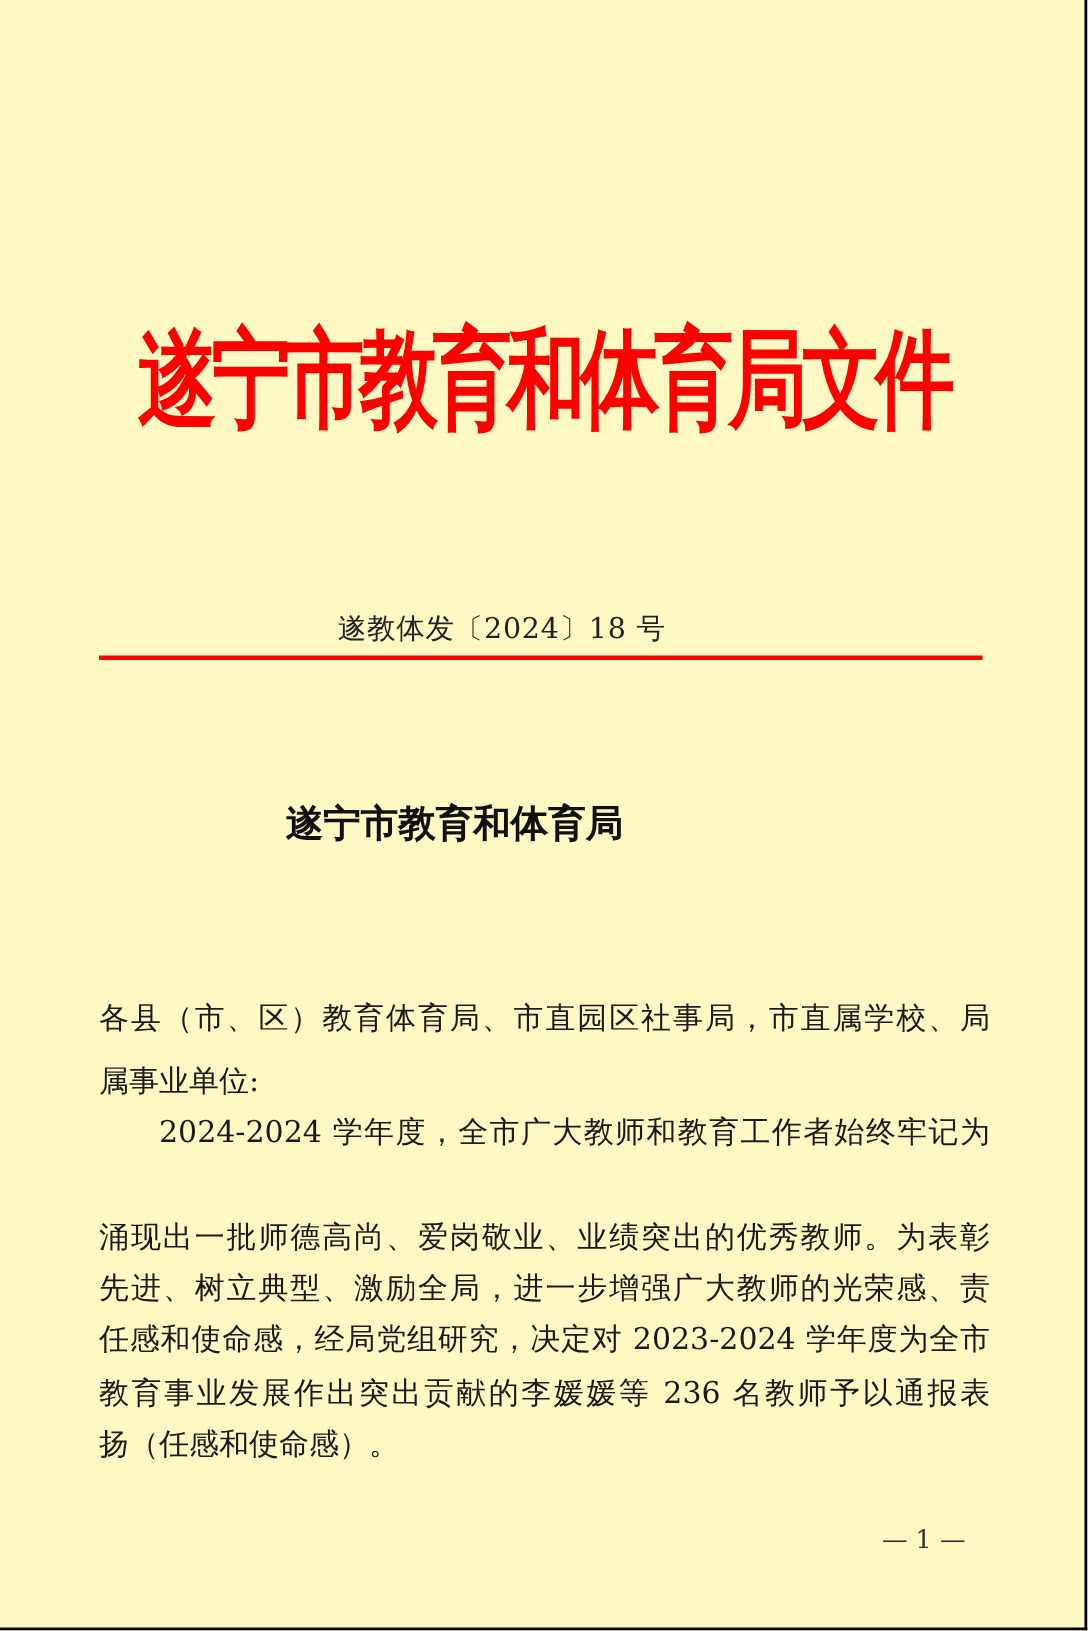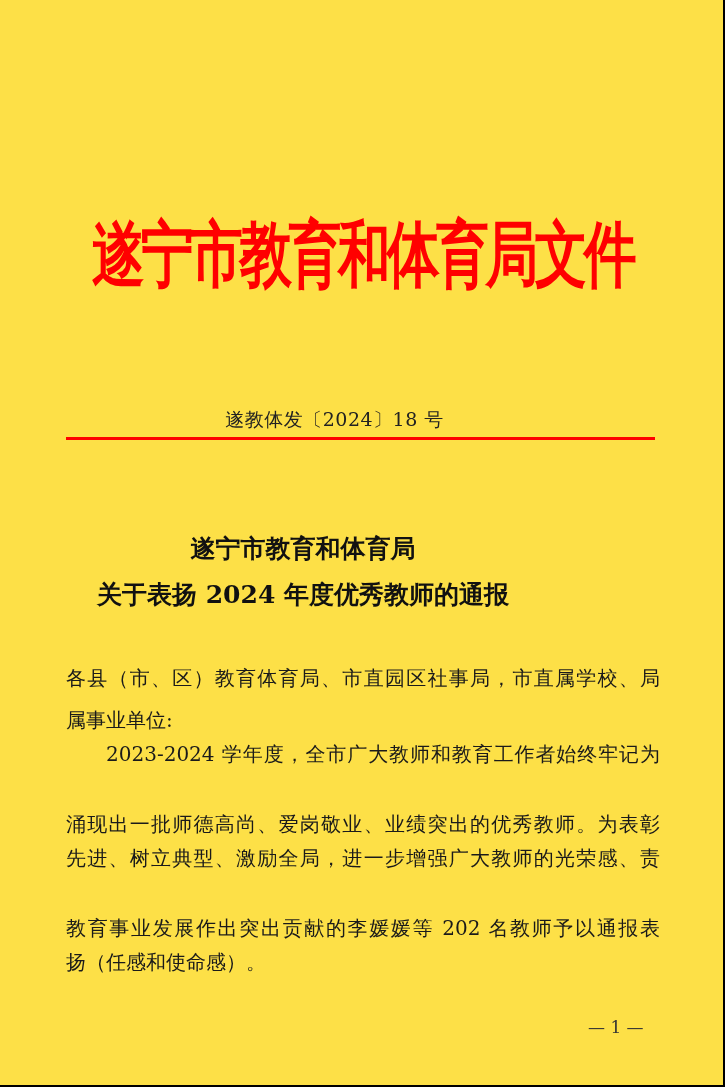--- a/index.html
+++ b/index.html
@@ -12,21 +12,21 @@
       height: 1087px;
       position: relative;
       overflow: hidden;
     }
     .page {
       position: absolute;
       left: 0;
       top: 0;
       width: 723px;
       height: 1085px;
-      background: #fde047;
+      background: #fef9c3;
       border-right: 2px solid #000000;
       border-bottom: 2px solid #000000;
     }
     .masthead {
       position: absolute;
       left: 0;
       width: 725px;
       top: 214px;
       text-align: center;
       font-family: "DejaVu Serif", "Liberation Serif", serif;
@@ -103,25 +103,25 @@
 
 <div class="page">
 
   <div class="masthead">遂宁市教育和体育局文件</div>
 
   <div class="doc-number">遂教体发〔2024〕18 号</div>
 
   <div class="red-rule"></div>
 
   <div class="title line1">遂宁市教育和体育局</div>
-  <div class="title line2">关于表扬 2024 年度优秀教师的通报</div>
 
   <div class="body-text" style="top:660px;">各县（市、区）教育体育局、市直园区社事局，市直属学校、局</div>
   <div class="body-text last" style="top:702px;">属事业单位:</div>
-  <div class="body-text" style="top:736px; left:106px; width:554px;">2023-2024 学年度，全市广大教师和教育工作者始终牢记为</div>
+  <div class="body-text" style="top:736px; left:106px; width:554px;">2024-2024 学年度，全市广大教师和教育工作者始终牢记为</div>
   <div class="body-text" style="top:840px;">先进、树立典型、激励全局，进一步增强广大教师的光荣感、责</div>
   <div class="body-text" style="top:806px;">涌现出一批师德高尚、爱岗敬业、业绩突出的优秀教师。为表彰</div>
-  <div class="body-text" style="top:910px;">教育事业发展作出突出贡献的李媛媛等 202 名教师予以通报表</div>
+  <div class="body-text" style="top:874px;">任感和使命感，经局党组研究，决定对 2023-2024 学年度为全市</div>
+  <div class="body-text" style="top:910px;">教育事业发展作出突出贡献的李媛媛等 236 名教师予以通报表</div>
   <div class="body-text last" style="top:944px;">扬（任感和使命感）。</div>
 
   <div class="page-num">— 1 —</div>
 
 </div>
 
 </body></html>

